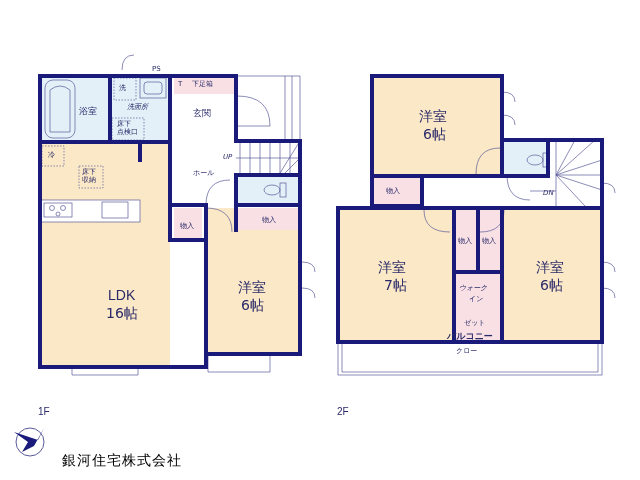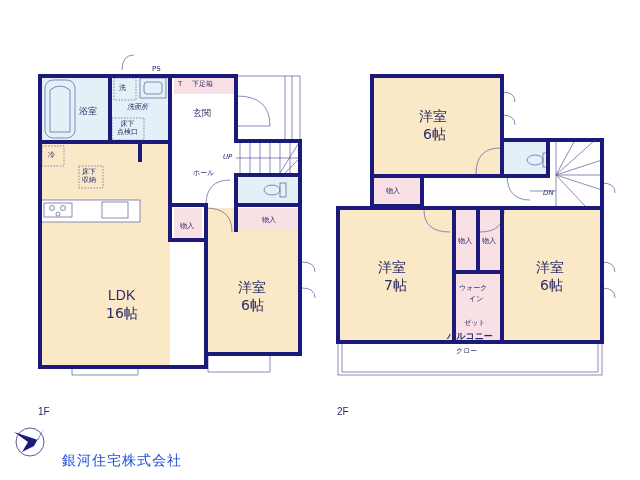--- a/index.html
+++ b/index.html
@@ -1,23 +1,23 @@
 <!DOCTYPE html>
 <html><head>
 <meta charset="utf-8">
 <style>
   html,body{margin:0;padding:0;background:#ffffff;}
   body{width:640px;height:480px;position:relative;overflow:hidden;font-family:"DejaVu Sans",sans-serif;color:#2a2a6a;}
   #plan{position:absolute;left:0;top:0;width:640px;height:480px;}
-  .lbl{position:absolute;text-align:center;color:#2a2a6a;white-space:nowrap;line-height:1.15;}
+  .lbl{position:absolute;text-align:left;color:#2a2a6a;white-space:nowrap;line-height:1.15;}
   .big{font-size:14px;}
   .med{font-size:9px;}
   .sm{font-size:7px;}
   .floorlbl{position:absolute;font-size:10px;font-family:"Liberation Sans",sans-serif;color:#2a2a6a;margin-top:28px;}
-  .company{position:absolute;left:62px;top:452px;font-size:14px;color:#1d4ed8;letter-spacing:1px;}
+  .company{position:absolute;left:62px;top:452px;font-size:14px;color:#000000;letter-spacing:1px;}
 </style>
 </head>
 <body>
 
 <svg id="plan" viewBox="0 0 640 480" xmlns="http://www.w3.org/2000/svg">
 
   <g>
 
     <rect x="40" y="76" width="70" height="66" fill="#e4f0f8"></rect>
     <rect x="110" y="76" width="60" height="66" fill="#e4f0f8"></rect>
@@ -185,21 +185,21 @@
 <div class="floorlbl" style="left:38px;top:378px;">1F</div>
 
 <div class="lbl big" style="left:419px;top:108px;">洋室</div>
 <div class="lbl big" style="left:423px;top:126px;">6帖</div>
 <div class="lbl sm" style="left:386px;top:187px;">物入</div>
 <div class="lbl sm" style="left:529px;top:189px;font-style:italic;padding-left:14px;">DN</div>
 <div class="lbl big" style="left:378px;top:259px;">洋室</div>
 <div class="lbl big" style="left:384px;top:277px;">7帖</div>
 <div class="lbl sm" style="left:458px;top:237px;">物入</div>
 <div class="lbl sm" style="left:482px;top:237px;">物入</div>
-<div class="lbl sm" style="left:459px;top:284px;">ウォーク</div>
+<div class="lbl sm" style="left:459px;top:284px;font-style:italic;">ウォーク</div>
 <div class="lbl sm" style="left:469px;top:295px;">イン</div>
 <div class="lbl sm" style="left:456px;top:307px;margin-top:40px;">クロー</div>
 <div class="lbl sm" style="left:464px;top:319px;font-family:Liberation Serif, serif;">ゼット</div>
 <div class="lbl big" style="left:536px;top:259px;">洋室</div>
 <div class="lbl big" style="left:540px;top:277px;">6帖</div>
 <div class="lbl med" style="left:447px;top:331px;font-weight:bold;">バルコニー</div>
 <div class="floorlbl" style="left:337px;top:378px;">2F</div>
 
 <div class="company">銀河住宅株式会社</div>
 

